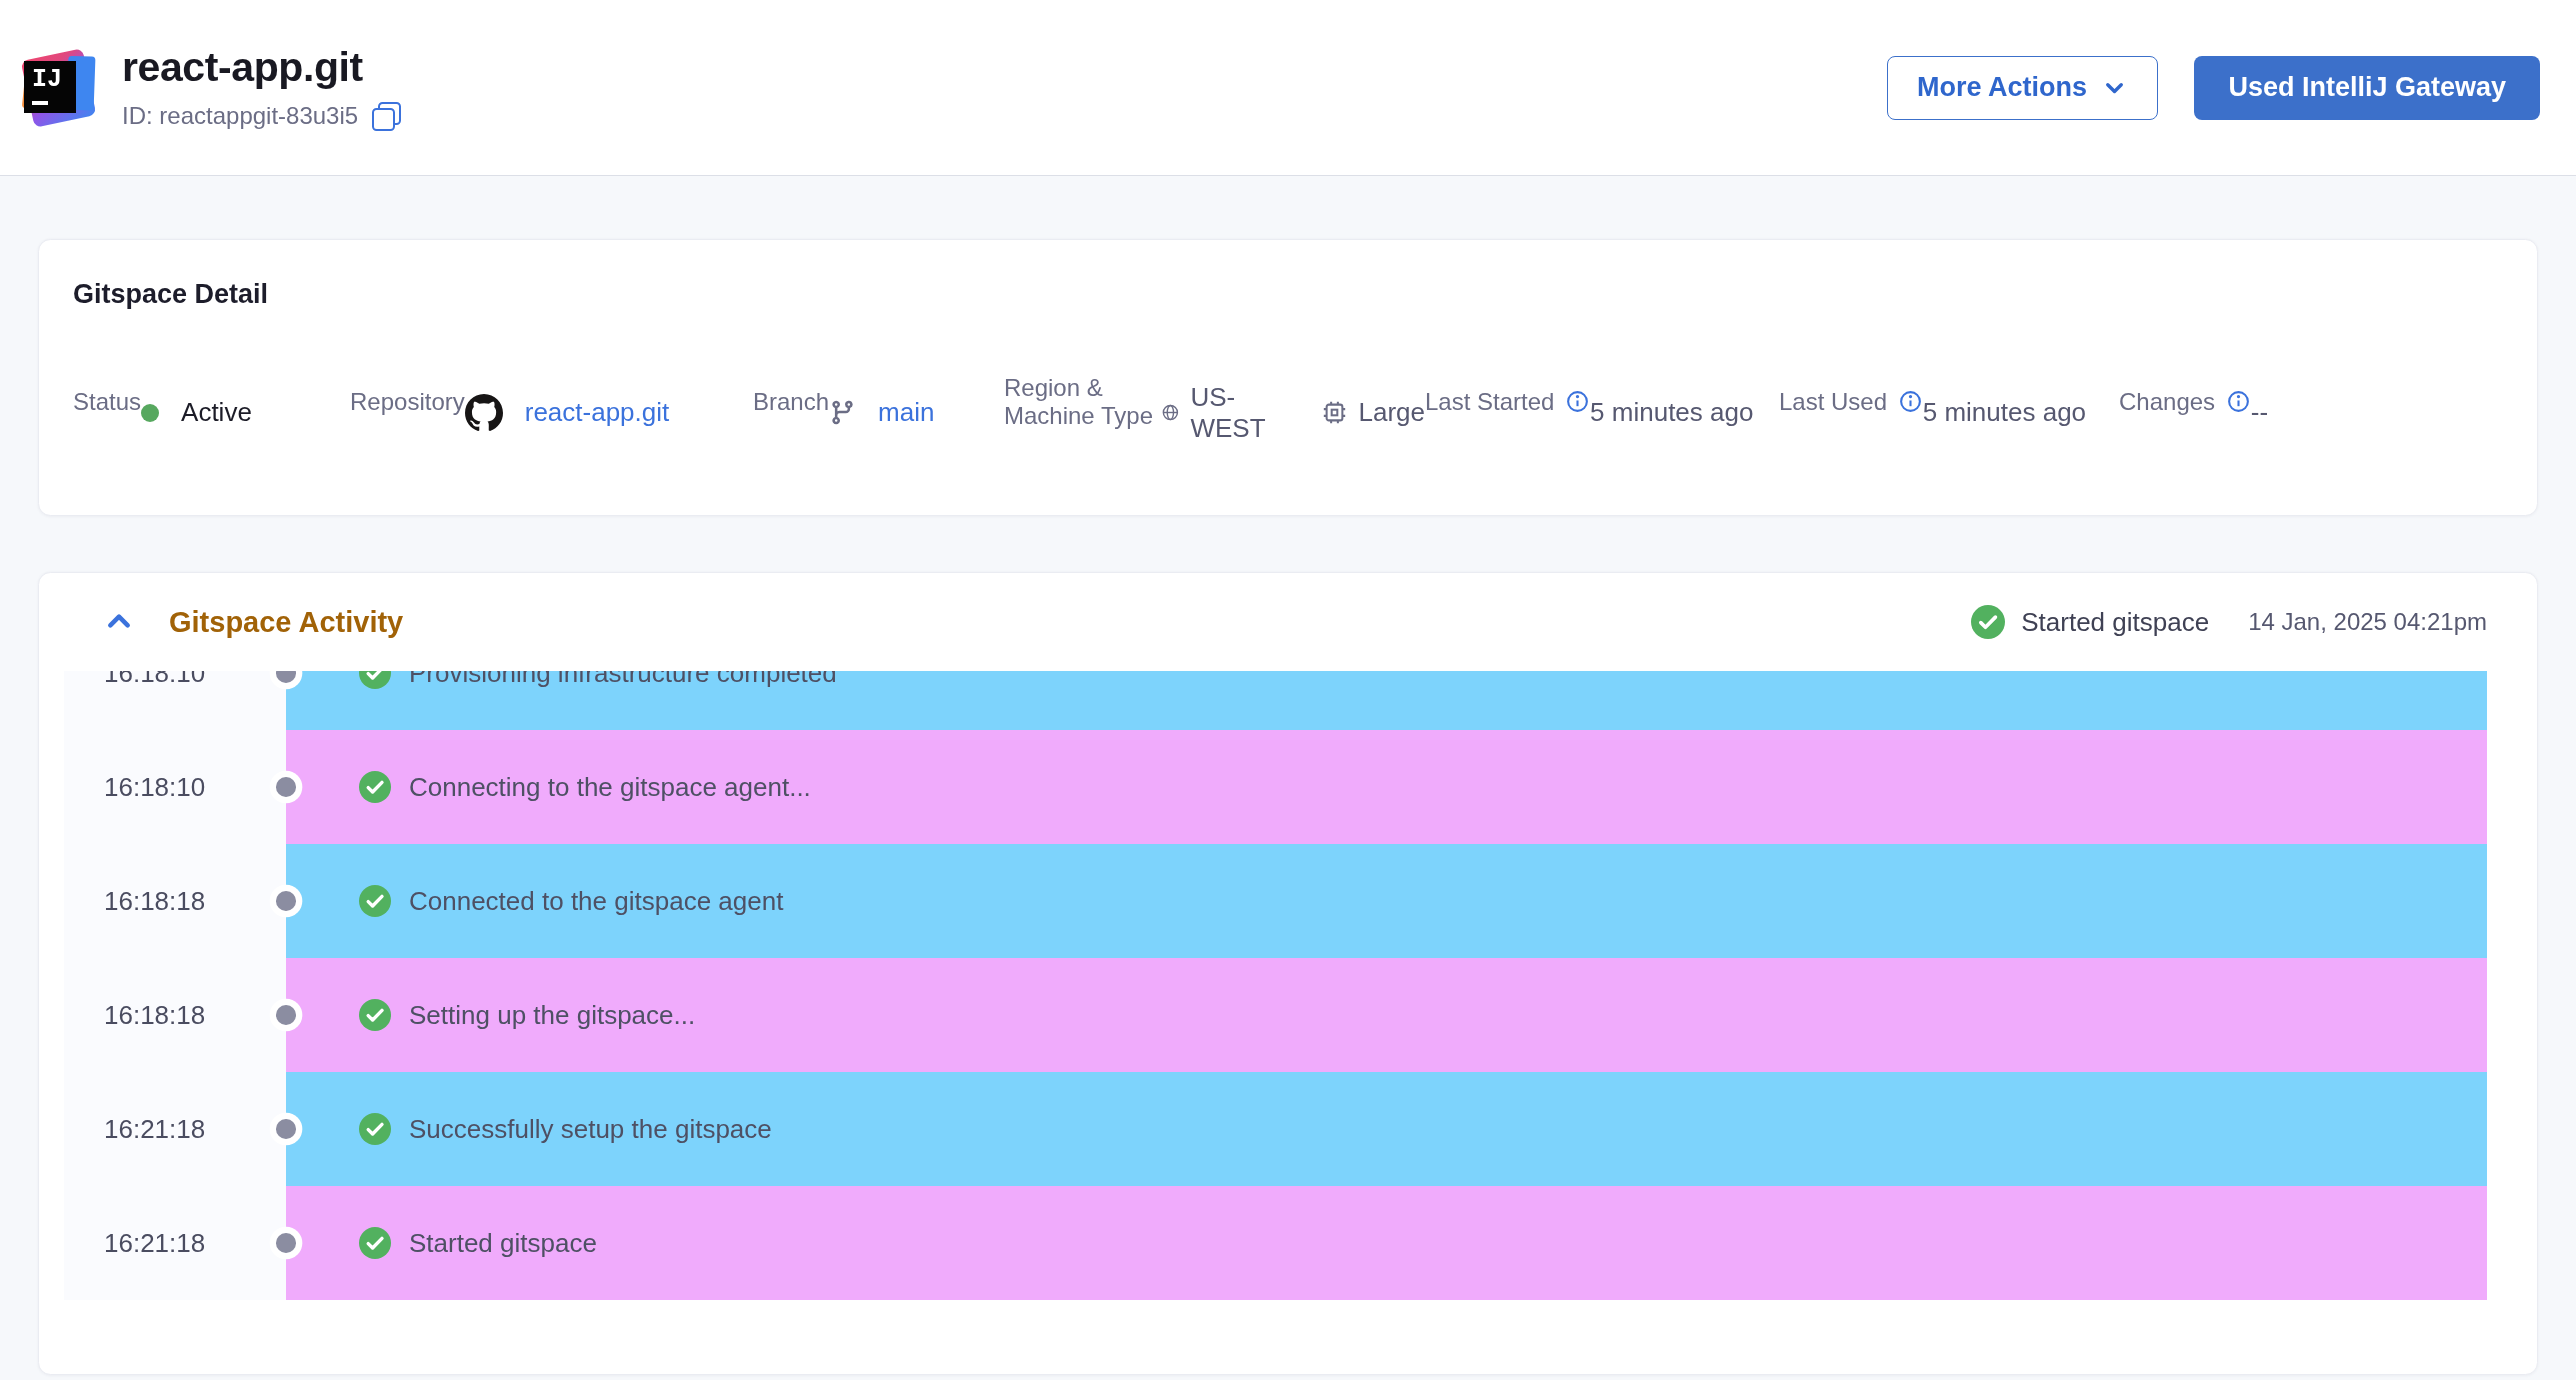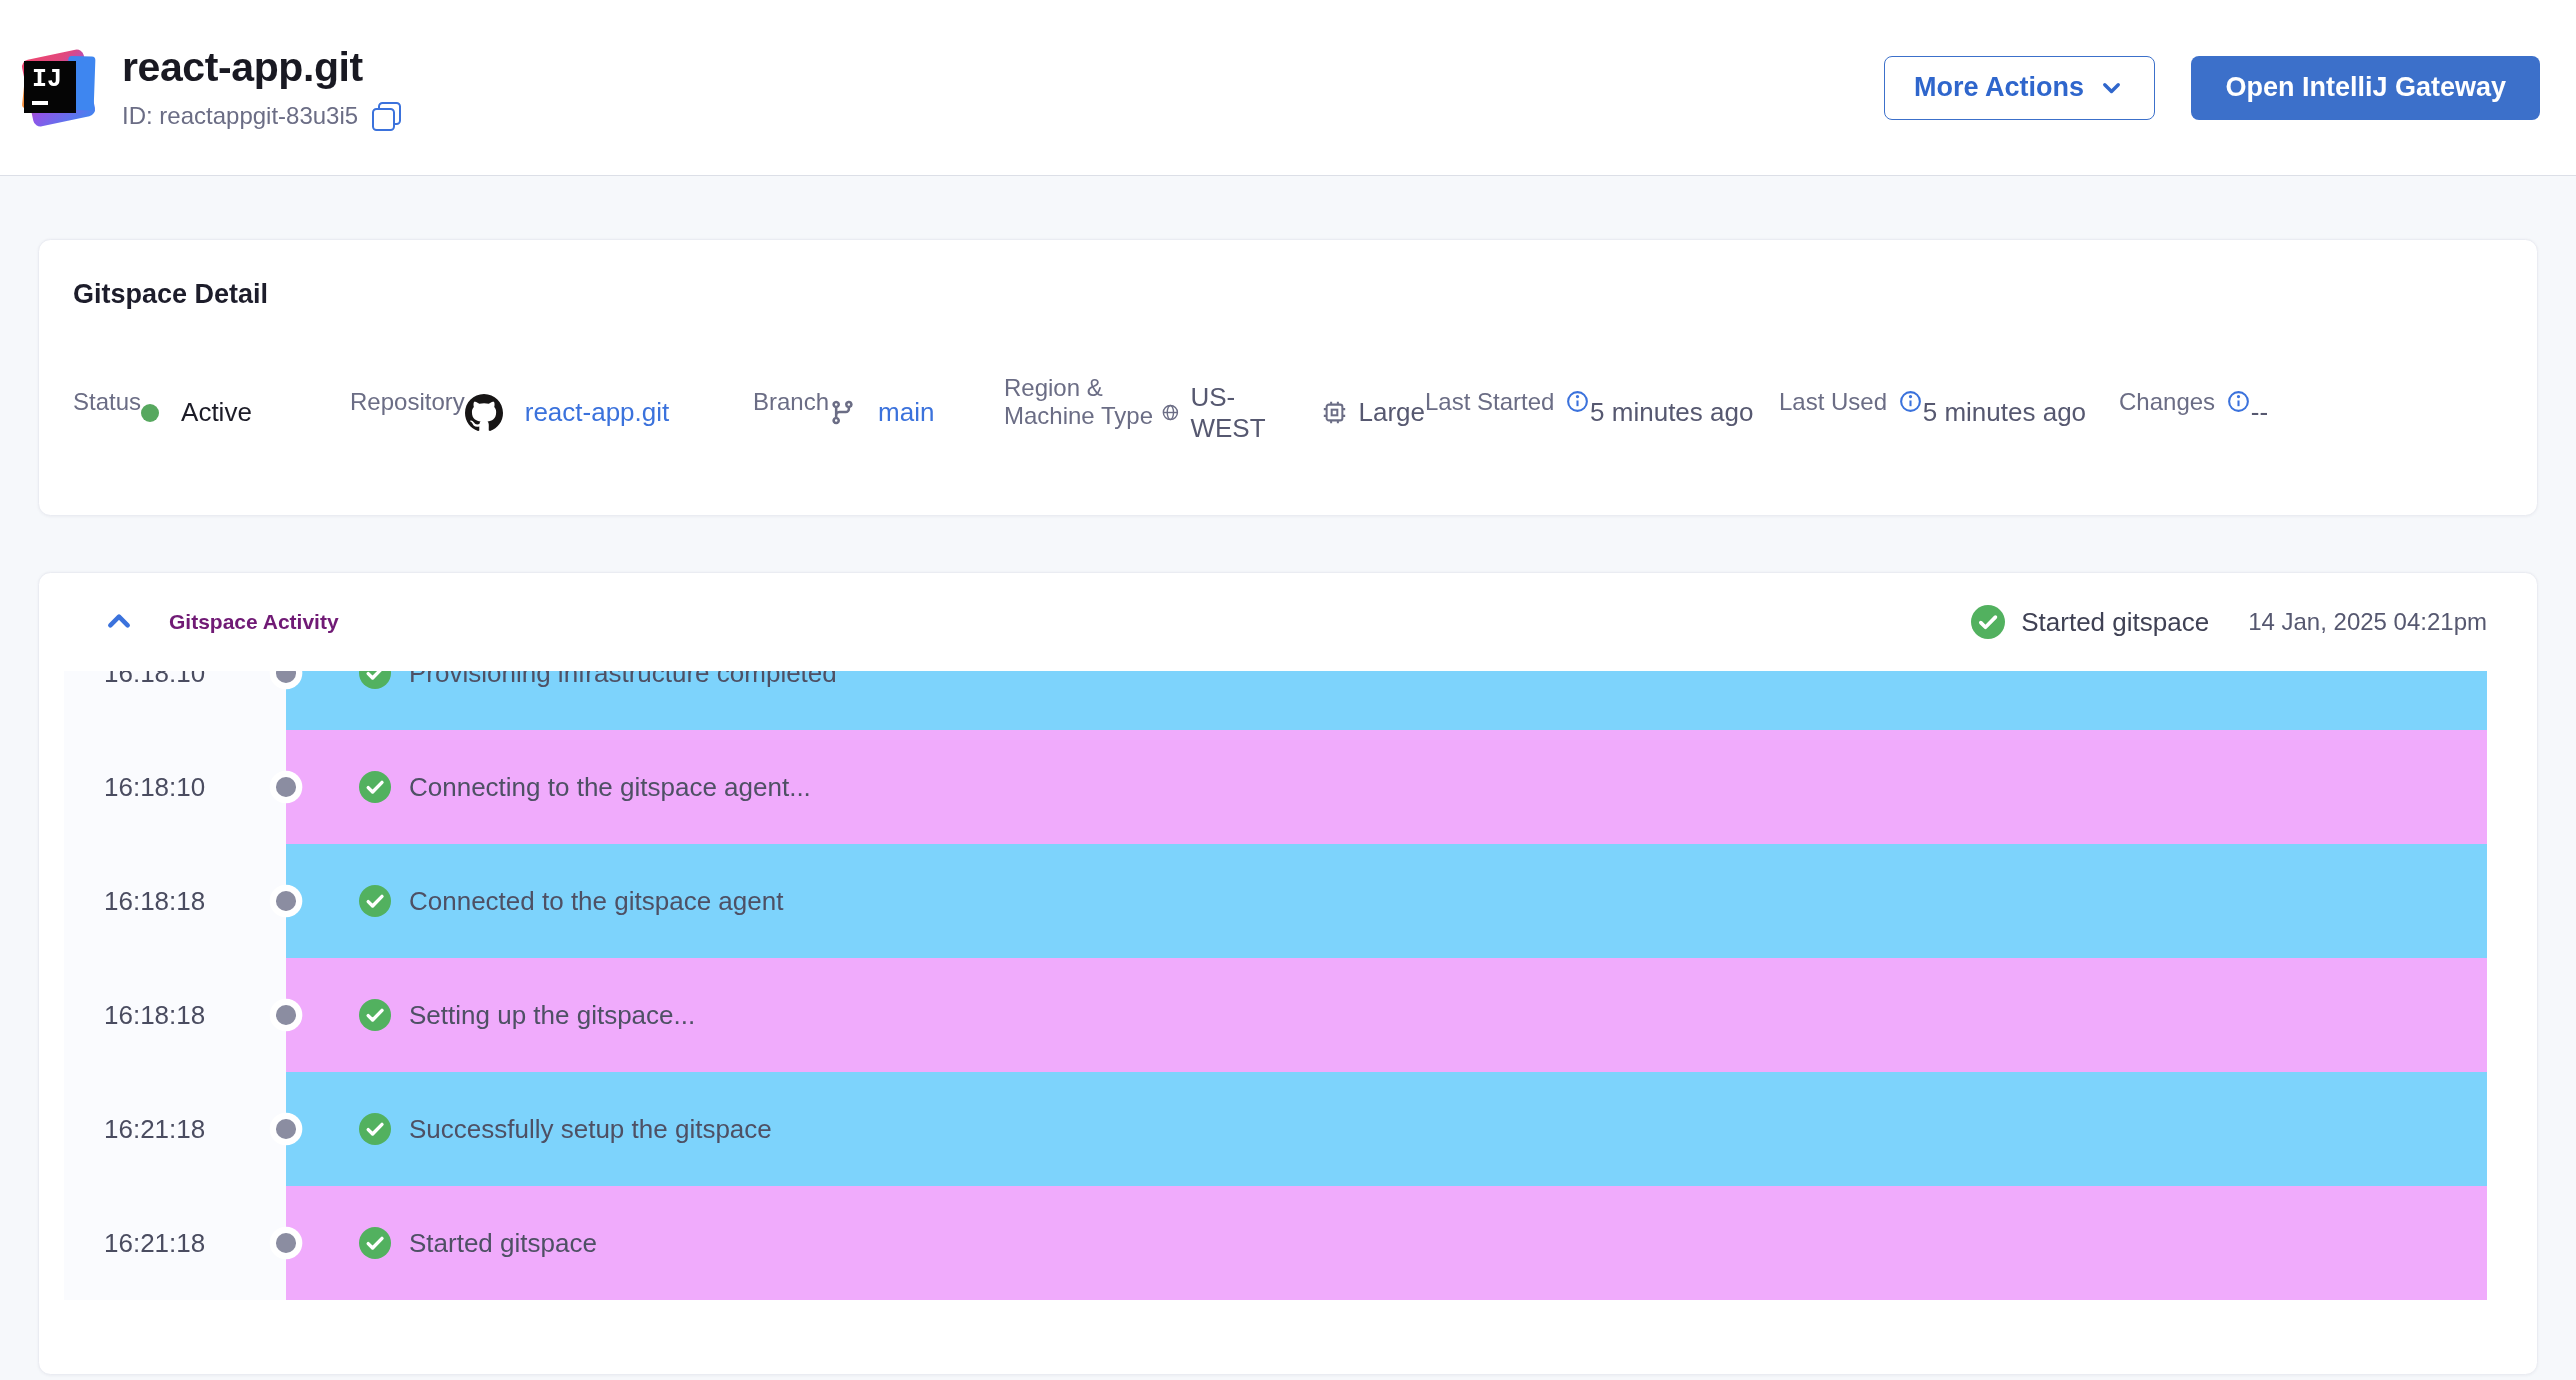--- a/index.html
+++ b/index.html
@@ -111,21 +111,21 @@
   .region-gap { margin-left: 25px; }
   .info-icon { width: 25px; height: 25px; cursor: pointer; }
 
   
   .activity-card { height: 803px; overflow: hidden; padding: 0; }
   .activity-header {
     height: 98px; display: flex; align-items: center;
     padding: 0 50px 0 64px;
   }
   .collapse-icon { width: 32px; height: 32px; cursor: pointer; }
-  .activity-title { font-size: 21px; font-weight: bold; color: #701a75; margin-left: 34px; }
+  .activity-title { font-size: 29px; font-weight: bold; color: #a16207; margin-left: 34px; }
   .activity-status { display: flex; align-items: center; margin-left: auto; }
   .check-icon { width: 34px; height: 34px; flex-shrink: 0; }
   .latest-status-text { font-size: 26px; color: #3f4154; margin-left: 16px; }
   .latest-time-text { font-size: 24px; color: #565870; margin-left: 39px; }
 
   .log-viewport {
     margin: 0 50px 0 25px;
     height: 632px;
     overflow: hidden;
   }
@@ -170,21 +170,21 @@
     </div>
   </div>
   <div class="header-spacer"></div>
   <button class="btn btn-outline">
     <span>More Actions</span>
     <svg class="icon-24" viewBox="0 0 24 24" fill="none" stroke="#2f66cc" stroke-width="3" stroke-linecap="round" stroke-linejoin="round" width="23" height="23">
         <path d="M6 9.5l6 6 6-6"></path>
       </svg>
   </button>
   <button class="btn btn-primary">
-    <span>Open IntelliJ Gateway</span>
+    <span>Used IntelliJ Gateway</span>
   </button>
 </div>
 
 <div class="main">
 
   <div class="card detail-card">
     <div class="card-title">Gitspace Detail</div>
     <div class="fields-row">
 
       <div class="field f-status">

